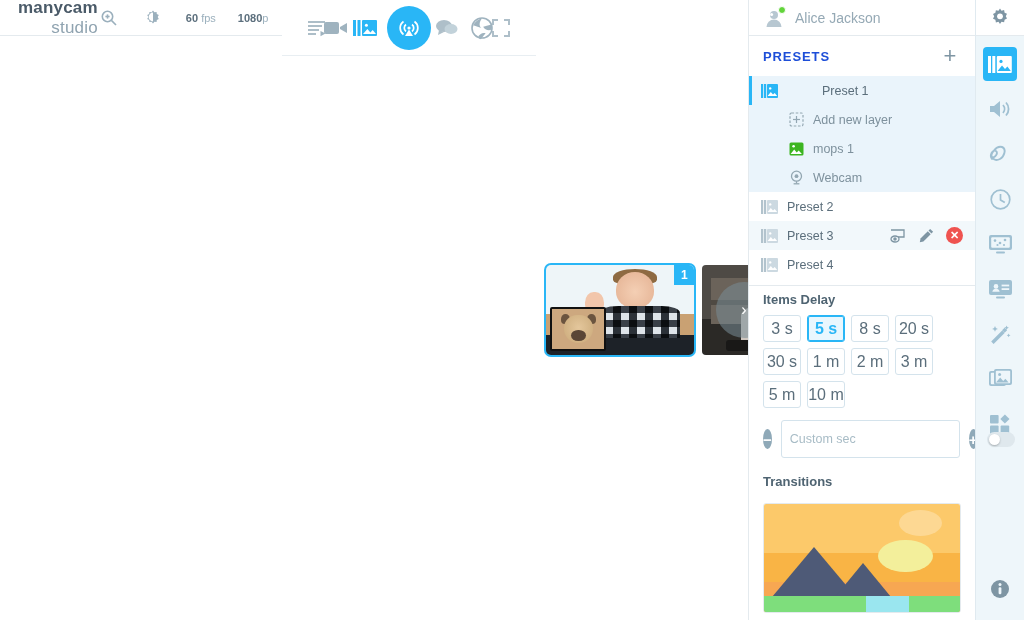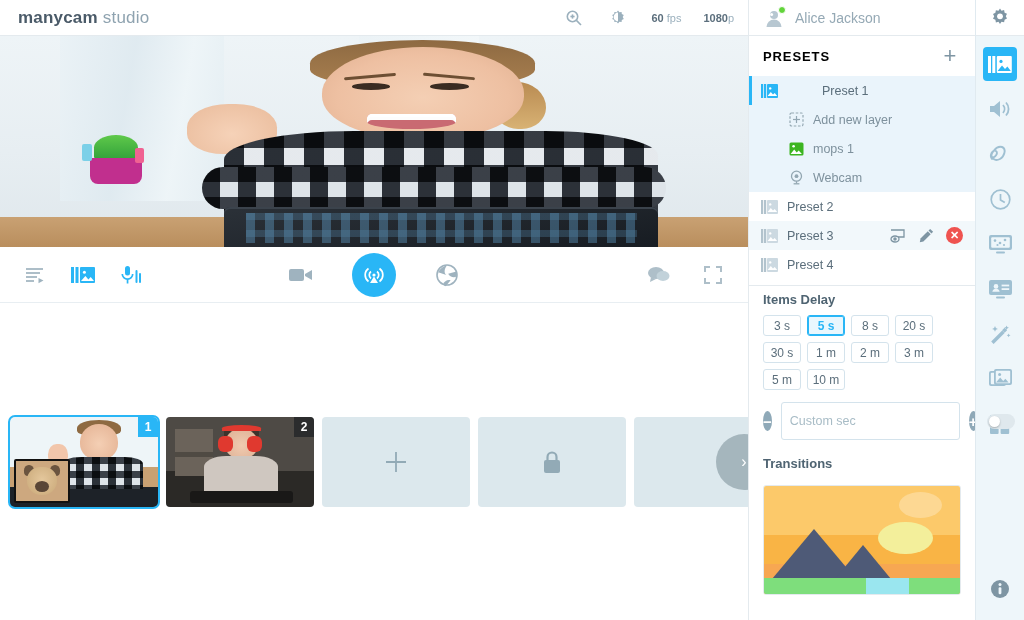--- a/index.html
+++ b/index.html
@@ -4,21 +4,21 @@
 <style>
   * { box-sizing: border-box; margin: 0; padding: 0; }
   html, body {
     width: 1024px; height: 620px;
     font-family: "Liberation Sans", sans-serif;
     background: #ffffff; overflow: hidden;
   }
   .app { position: relative; width: 1024px; height: 620px; display: flex; }
 
   
-  .main-col { width: 748px; height: 620px; position: relative; display: flex; flex-direction: column; background:#fff;text-align:right; }
+  .main-col { width: 748px; height: 620px; position: relative; display: flex; flex-direction: row; background:#fff;text-align:right; }
 
   .topbar {
     height: 36px; flex: 0 0 36px; display: flex; align-items: center;
     border-bottom: 1px solid #e4eaee; background: #fff; padding: 0 14px 0 18px;
   }
   .logo { font-size: 17px; letter-spacing: .2px; }
   .logo b { font-weight: 700; color: #4a5a68; }
   .logo span { color: #8fa3b0; font-weight: 400; }
   .topbar-right { margin-left: auto; display: flex; align-items: center; gap: 22px; }
   .tb-icon { width: 22px; height: 22px; display: flex; align-items: center; justify-content: center; color: #9bb0bd; cursor: pointer; }
@@ -151,41 +151,41 @@
   
   .right-panel { width: 227px; height:620px; background:#fff; border-left:1px solid #e4eaee;
      display:flex; flex-direction:column; }
   .user-row { height:36px; flex:0 0 36px; display:flex; align-items:center; gap:10px; padding:0 14px;
      border-bottom:1px solid #e4eaee; cursor:pointer; }
   .avatar { position:relative; width:22px; height:22px; }
   .avatar .dot { position:absolute; right:-1px; top:-1px; width:8px; height:8px; border-radius:50%;
      background:#62d43a; border:1.5px solid #fff; }
   .user-name { font-size:14px; color:#95a9b5; }
   .presets-head { height:40px; display:flex; align-items:center; padding:0 14px; }
-  .presets-title { font-size:13px; font-weight:700; letter-spacing:.9px; color:#000000; }
+  .presets-title { font-size:13px; font-weight:700; letter-spacing:.9px; color:#1d4ed8; }
   .plus-btn { margin-left:auto; width:22px; height:22px; display:flex; align-items:center; justify-content:center;
      color:#7e95a3; font-size:22px; line-height:1; cursor:pointer; }
   .preset-row { height:29px; display:flex; align-items:center; gap:9px; padding:0 12px; cursor:pointer; position:relative;
      font-size:12.5px; color:#5b6e7b; }
   .preset-row.active { background:#eaf4fb;gap:44px; }
   .preset-row.active::before { content:""; position:absolute; left:0; top:0; bottom:0; width:3px; background:#29b6f6; }
   .preset-row.hl { background:#f2f8fb; }
   .preset-row.child { padding-left: 40px; color:#7e919d; background:#eaf4fb; }
   .preset-row .acts { margin-left:auto; display:flex; align-items:center; gap:12px; }
   .act { width:16px; height:16px; color:#7e95a3; cursor:pointer; display:flex; align-items:center; justify-content:center;}
   .act.del { width:17px; height:17px; border-radius:50%; background:#ef5350; color:#fff; font-size:11px; font-weight:700; }
   .divider { height:1px; background:#e4eaee; margin: 6px 0 0 0; }
 
   .pl-head { height:40px; display:flex; align-items:center; gap:14px; padding:0 14px; margin-top:6px; }
   .back-arrow { width:18px; height:18px; color:#7e95a3; cursor:pointer; }
   .pl-title { font-size:13px; font-weight:700; letter-spacing:.6px; color:#4f6472; }
   .sect-title { font-size:13px; font-weight:700; color:#4f6472; padding: 6px 14px 8px 14px; }
   .chips { display:flex; flex-wrap:wrap; gap:6px; padding: 0 14px; }
-  .chip { width:38px; height:21px; border:1px solid #d4e3ec; border-radius:3px; background:#fff;
-     display:flex; align-items:center; justify-content:center; font-size:12px; color:#5b6e7b; cursor:pointer; }
+  .chip { width:38px; height:27px; border:1px solid #d4e3ec; border-radius:3px; background:#fff;
+     display:flex; align-items:center; justify-content:center; font-size:16px; color:#5b6e7b; cursor:pointer; }
   .chip.on { border-color:#29b6f6; color:#29b6f6; background:#e9f7fe; font-weight:700; box-shadow:0 0 0 1px #29b6f6 inset; }
   .custom-row { display:flex; align-items:center; gap:9px; padding: 12px 14px 0 14px; }
   .circ { width:20px; height:20px; border-radius:50%; background:#8fa9b8; color:#fff;
      display:flex; align-items:center; justify-content:center; font-size:15px; font-weight:700; line-height:1; cursor:pointer; }
   .custom-input { flex:1 1 auto; height:26px; border:1px solid #d4e3ec; border-radius:3px; background:#fff;
      font-size:12.5px; color:#9fb3be; padding:18px 8px; font-family:"Liberation Sans",sans-serif; }
   .custom-input::placeholder { color:#a8bcc6; }
   .toggle { width:28px; height:15px; border-radius:9px; background:#dfe8ed; position:relative; cursor:pointer; flex:0 0 28px; }
   .toggle .kn { position:absolute; left:2px; top:2px; width:11px; height:11px; border-radius:50%; background:#fff;
      box-shadow:0 1px 2px rgba(0,0,0,.25); }

